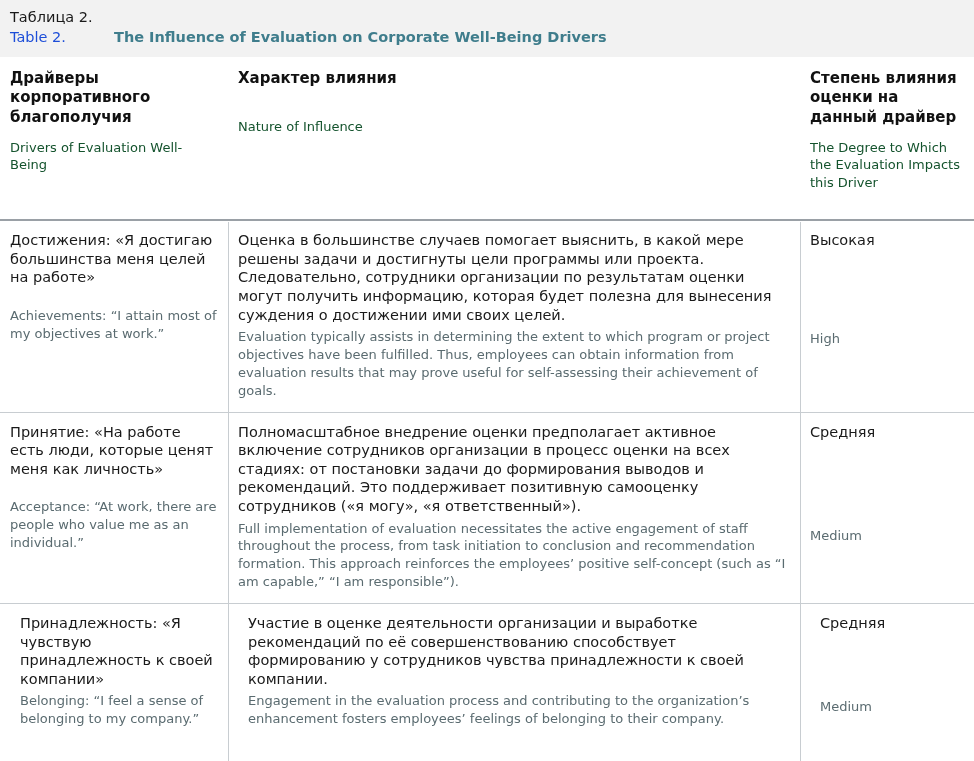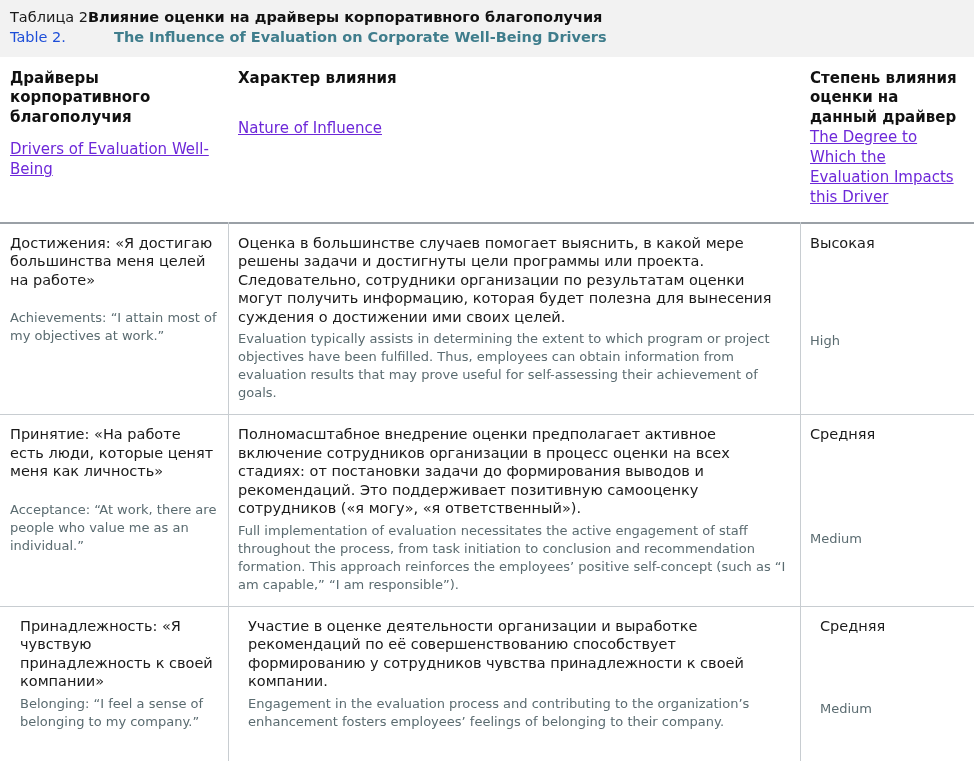--- a/index.html
+++ b/index.html
@@ -66,41 +66,40 @@
     width: 974px;
     table-layout: fixed;
   }
   table.tbl col.c1 { width: 228px; }
   table.tbl col.c2 { width: 572px; }
   table.tbl col.c3 { width: 174px; }
 
   thead th {
     text-align: left;
     vertical-align: top;
-    padding: 12px 10px 14px 10px;
+    padding: 12px 10px 28px 10px;
     border-bottom: 2px solid #9aa0a6;
     font-weight: bold;
     font-size: 15px;
     color: #111;
     line-height: 1.28;
   }
   thead th .en {
     display: block;
     font-weight: normal;
-    font-size: 15px;
-    color: #6d28d9;
+    font-size: 13px;
+    color: #14532d;
     line-height: 1.35;
     margin-top: 12px;
-    text-decoration: underline;
   }
   thead th.col-nature .en {
     margin-top: 30px;
   }
   thead th.col-degree .en {
-    margin-top: 0;
+    margin-top: 12px;
   }
 
   tbody td {
     vertical-align: top;
     padding: 10px 10px 12px 10px;
     border-bottom: 1px solid #c8cdd1;
     font-size: 14.5px;
     line-height: 1.28;
     color: #1a1a1a;
   }
@@ -140,21 +139,20 @@
   }
 </style>
 </head>
 <body>
 
 <div class="page">
 
   <div class="caption">
     <div class="caption-row">
       <span class="caption-label">Таблица 2.</span>
-      <span class="caption-title-ru">Влияние оценки на драйверы корпоративного благополучия</span>
     </div>
     <div class="caption-row">
       <span class="caption-label-en">Table 2.</span>
       <span class="caption-title-en">The Influence of Evaluation on Corporate Well-Being Drivers</span>
     </div>
   </div>
 
   <table class="tbl">
     <colgroup>
       <col class="c1">

